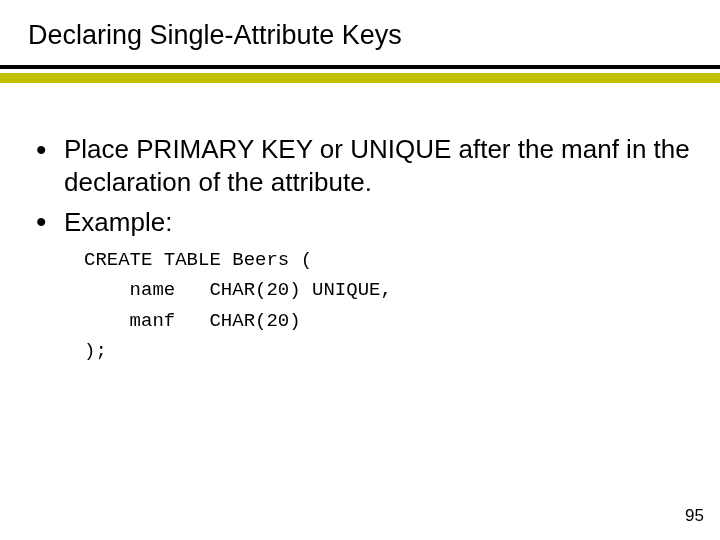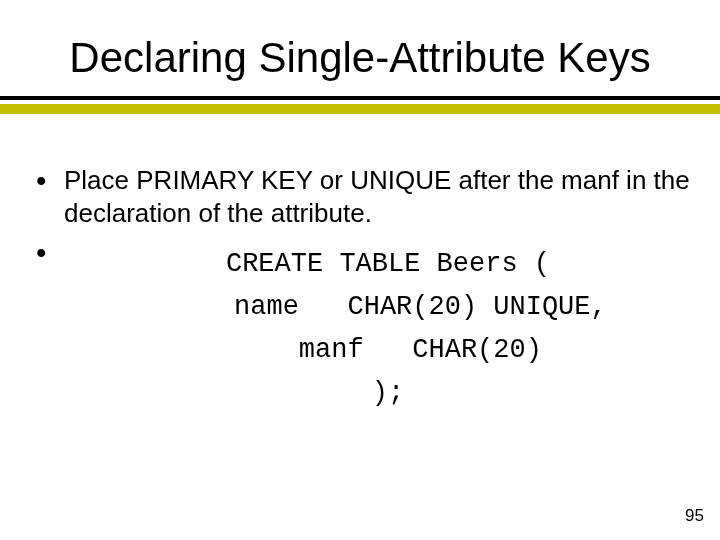--- a/index.html
+++ b/index.html
@@ -14,26 +14,25 @@
     position: relative;
   }
   .slide {
     width: 720px;
     height: 540px;
     position: relative;
     box-sizing: border-box;
     padding: 18px 28px 0 28px;
   }
   .title {
-    font-size: 42px;
+    font-size: 27px;
     font-weight: 400;
     letter-spacing: 0px;
-    margin: 16px 0 14px 0;
+    margin: 2px 0 14px 0;
     white-space: nowrap;
-    text-align: center;
   }
   .rule {
     position: relative;
     height: 20px;
     margin: 0 -28px 48px -28px;
   }
   .rule .bar1 {
     position: absolute;
     left: 0; right: 0; top: 0;
     height: 4px;
@@ -56,26 +55,25 @@
   }
   .bullet .dot {
     position: absolute;
     left: -28px;
     top: 0.05em;
     font-size: 30px;
     line-height: 1;
   }
   .code {
     font-family: "Courier New", Courier, monospace;
-    font-size: 27px;
+    font-size: 19px;
     line-height: 1.6;
     white-space: pre;
-    margin-top: 12px;
+    margin-top: 6px;
     margin-left: 20px;
-    text-align: center;
   }
   .pagenum {
     position: absolute;
     right: 16px;
     bottom: 14px;
     font-size: 17px;
     color: #000;
     font-family: Arial, sans-serif;
   }
 </style>
@@ -93,20 +91,21 @@
 
   <div class="bullets">
 
     <div class="bullet">
       <span class="dot">•</span>
       <span>Place PRIMARY KEY or UNIQUE after the manf in the declaration of the attribute.</span>
     </div>
 
     <div class="bullet">
       <span class="dot">•</span>
+      <span>Example:</span>
     </div>
 
     <div class="code"><span>CREATE TABLE Beers (</span>
 <span>    name   CHAR(20) UNIQUE,</span>
 <span>    manf   CHAR(20)</span>
 <span>);</span></div>
 
   </div>
 
   <div class="pagenum">95</div>

